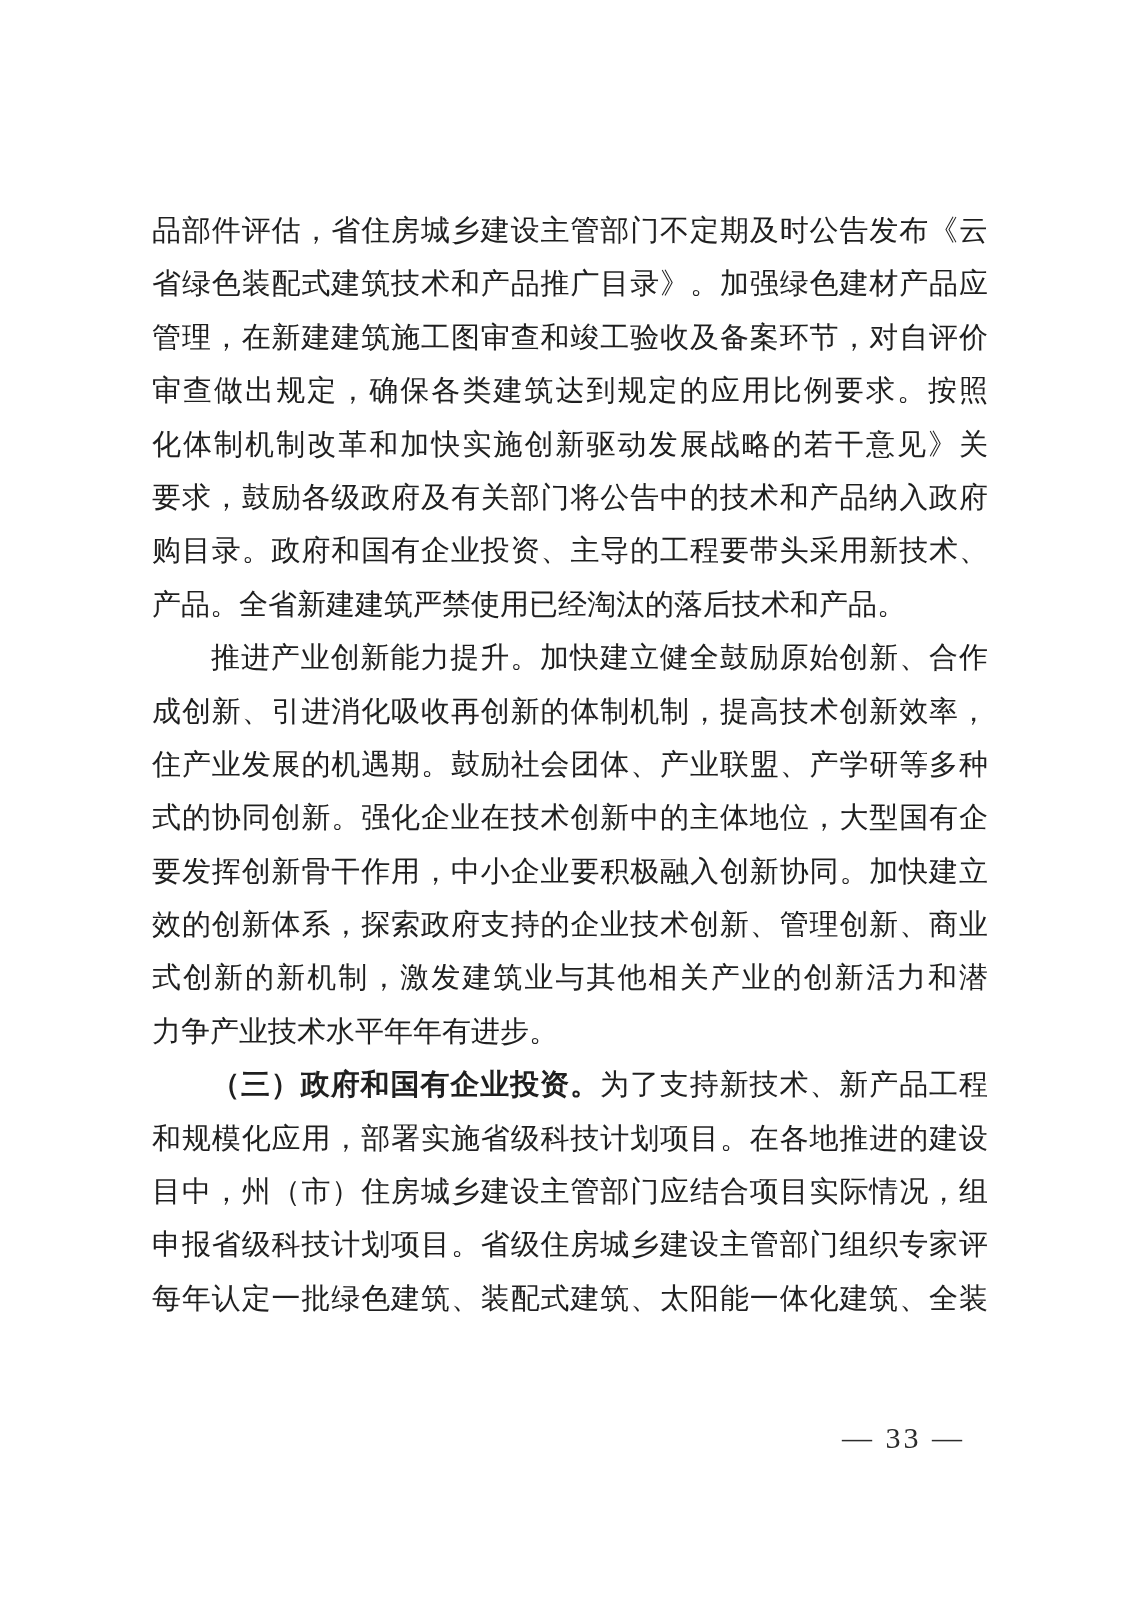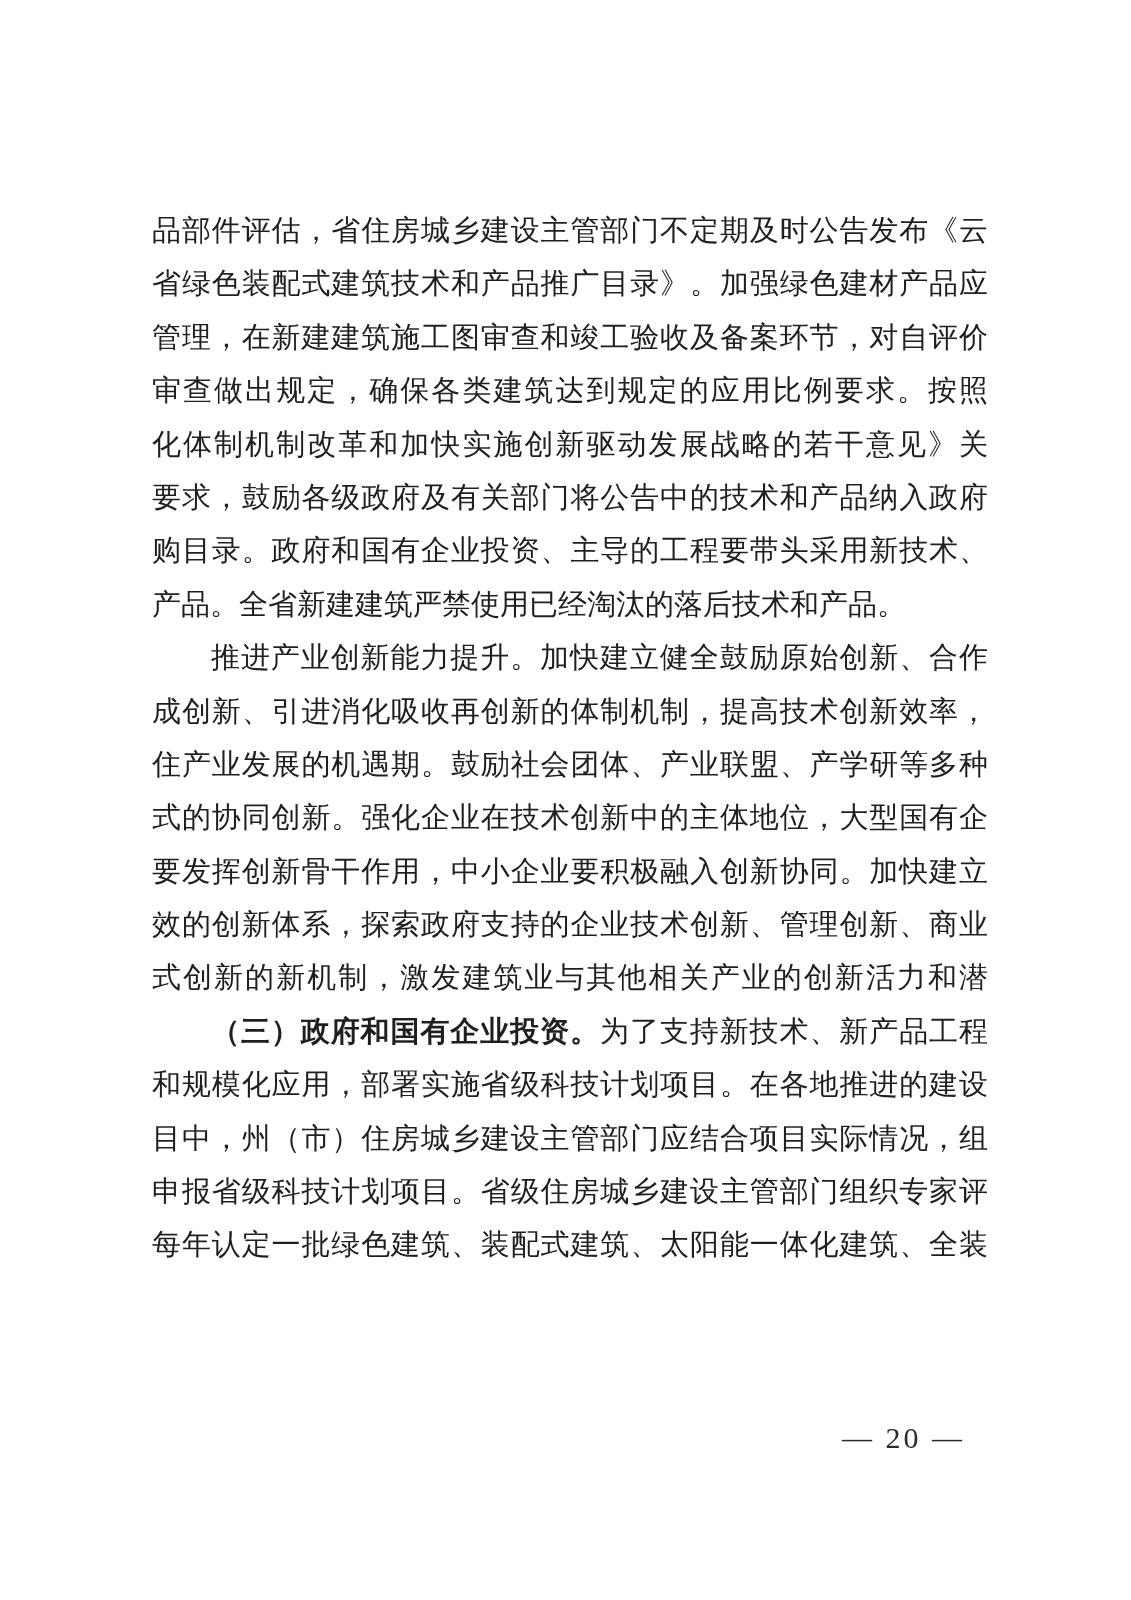--- a/index.html
+++ b/index.html
@@ -76,28 +76,29 @@
     </div>
 
     <div class="para">
       <div class="line indent">推进产业创新能力提升。加快建立健全鼓励原始创新、合作集</div>
       <div class="line">成创新、引进消化吸收再创新的体制机制，提高技术创新效率，抓</div>
       <div class="line">住产业发展的机遇期。鼓励社会团体、产业联盟、产学研等多种形</div>
       <div class="line">式的协同创新。强化企业在技术创新中的主体地位，大型国有企业</div>
       <div class="line">要发挥创新骨干作用，中小企业要积极融入创新协同。加快建立高</div>
       <div class="line">效的创新体系，探索政府支持的企业技术创新、管理创新、商业模</div>
       <div class="line">式创新的新机制，激发建筑业与其他相关产业的创新活力和潜能，</div>
+      <div class="line lastline">力争产业技术水平年年有进步。</div>
     </div>
 
     <div class="para">
       <div class="line indent">
         <span class="bold-lead">（三）政府和国有企业投资。</span><span>为了支持新技术、新产品工程实践</span>
       </div>
       <div class="line">和规模化应用，部署实施省级科技计划项目。在各地推进的建设项</div>
       <div class="line">目中，州（市）住房城乡建设主管部门应结合项目实际情况，组织</div>
       <div class="line">申报省级科技计划项目。省级住房城乡建设主管部门组织专家评选，</div>
       <div class="line">每年认定一批绿色建筑、装配式建筑、太阳能一体化建筑、全装修</div>
     </div>
 
   </div>
 
-  <div class="page-number">— 20 —</div>
+  <div class="page-number">— 33 —</div>
 </div>
 
 </body></html>

